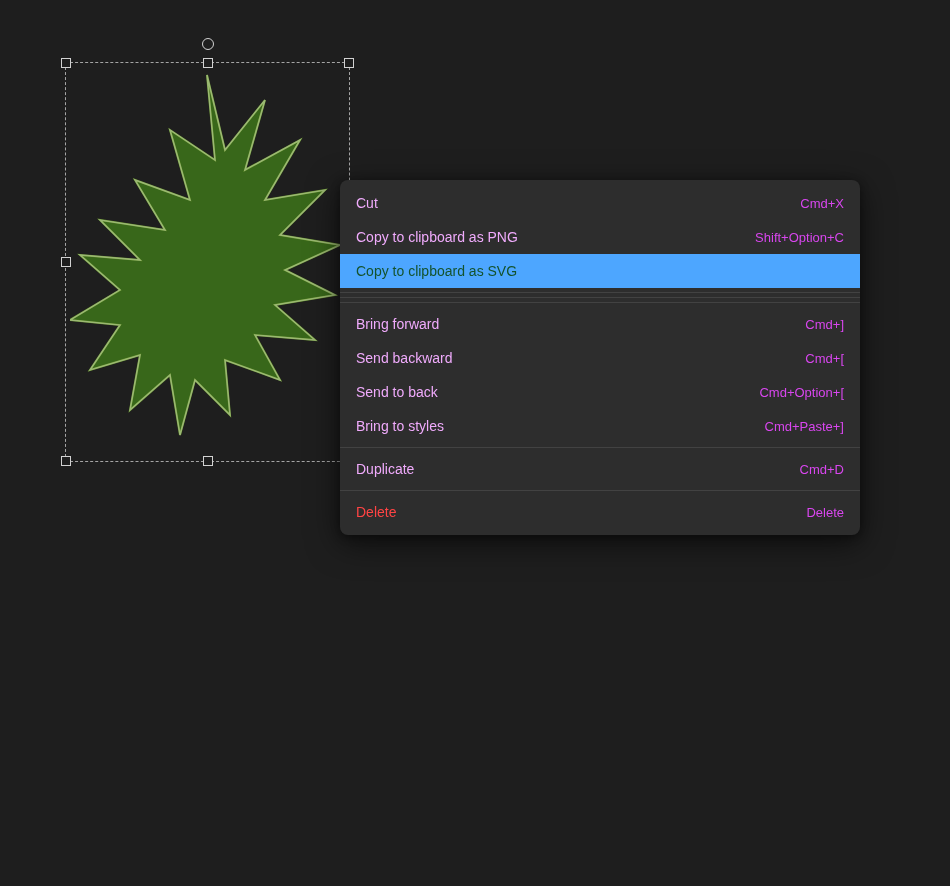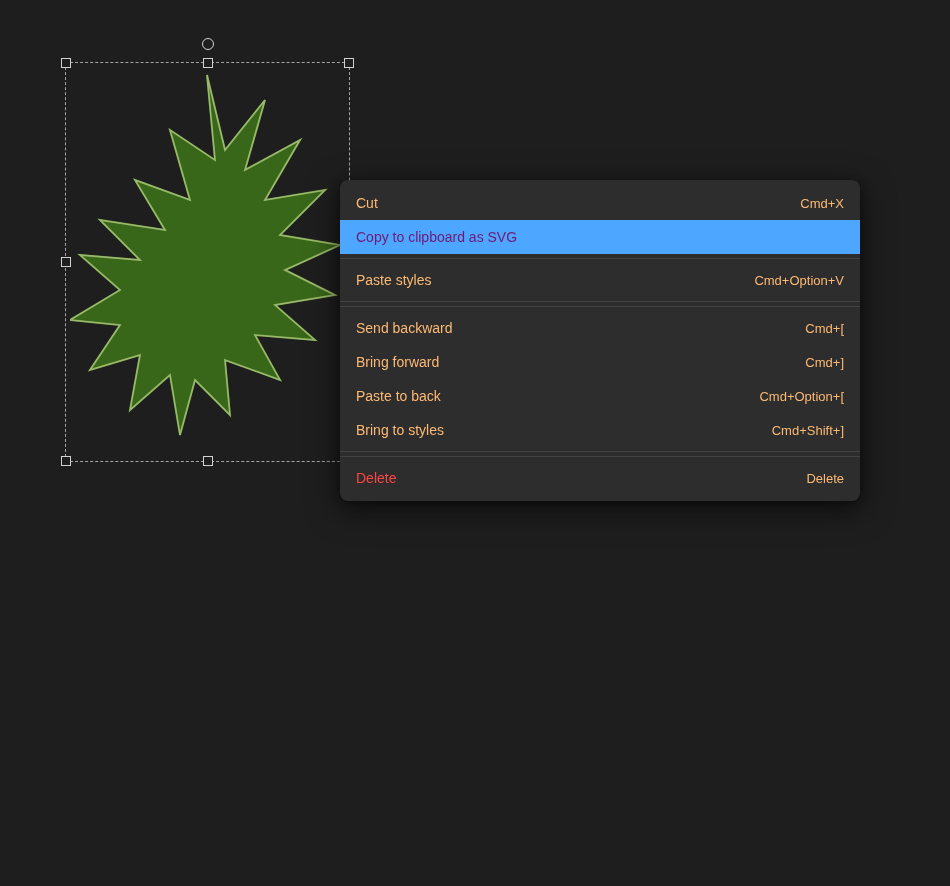--- a/index.html
+++ b/index.html
@@ -92,31 +92,31 @@
       cursor: pointer;
       min-height: 34px;
     }
 
     .menu-item.active {
       background-color: #4da6ff;
     }
 
     .menu-item-label {
       font-size: 14px;
-      color: #fdba74;
+      color: #f0abfc;
       font-weight: 400;
     }
 
     .menu-item.active .menu-item-label {
-      color: #701a75;
+      color: #14532d;
     }
 
     .menu-item-shortcut {
       font-size: 13px;
-      color: #fdba74;
+      color: #d946ef;
       font-weight: 400;
     }
 
     .menu-item.delete .menu-item-label {
       color: #ff4444;
     }
 
     .menu-divider {
       height: 1px;
       background: rgba(255,255,255,0.1);
@@ -145,47 +145,51 @@
     <div class="handle handle-ml"></div>
     <div class="handle handle-tm"></div>
     <div class="handle handle-bm"></div>
   </div>
 
   <div class="context-menu" id="context-menu">
   <div class="menu-item">
         <span class="menu-item-label">Cut</span>
         <span class="menu-item-shortcut">Cmd+X</span>
       </div>
+      <div class="menu-item">
+        <span class="menu-item-label">Copy to clipboard as PNG</span>
+        <span class="menu-item-shortcut">Shift+Option+C</span>
+      </div>
       <div class="menu-item active">
         <span class="menu-item-label">Copy to clipboard as SVG</span>
       </div>
       <div class="menu-divider"></div>
-      <div class="menu-item">
-        <span class="menu-item-label">Paste styles</span>
-        <span class="menu-item-shortcut">Cmd+Option+V</span>
-      </div>
       <div class="menu-divider"></div>
       <div class="menu-divider"></div>
+      <div class="menu-item">
+        <span class="menu-item-label">Bring forward</span>
+        <span class="menu-item-shortcut">Cmd+]</span>
+      </div>
       <div class="menu-item">
         <span class="menu-item-label">Send backward</span>
         <span class="menu-item-shortcut">Cmd+[</span>
       </div>
       <div class="menu-item">
-        <span class="menu-item-label">Bring forward</span>
-        <span class="menu-item-shortcut">Cmd+]</span>
-      </div>
-      <div class="menu-item">
-        <span class="menu-item-label">Paste to back</span>
+        <span class="menu-item-label">Send to back</span>
         <span class="menu-item-shortcut">Cmd+Option+[</span>
       </div>
       <div class="menu-item">
         <span class="menu-item-label">Bring to styles</span>
-        <span class="menu-item-shortcut">Cmd+Shift+]</span>
+        <span class="menu-item-shortcut">Cmd+Paste+]</span>
       </div>
       <div class="menu-divider"></div>
+      <div class="menu-item">
+        <span class="menu-item-label">Duplicate</span>
+        <span class="menu-item-shortcut">Cmd+D</span>
+      </div>
       <div class="menu-divider"></div>
       <div class="menu-item delete">
         <span class="menu-item-label">Delete</span>
         <span class="menu-item-shortcut">Delete</span>
       </div>
     </div>
 
 </div>
 
 </body></html>

